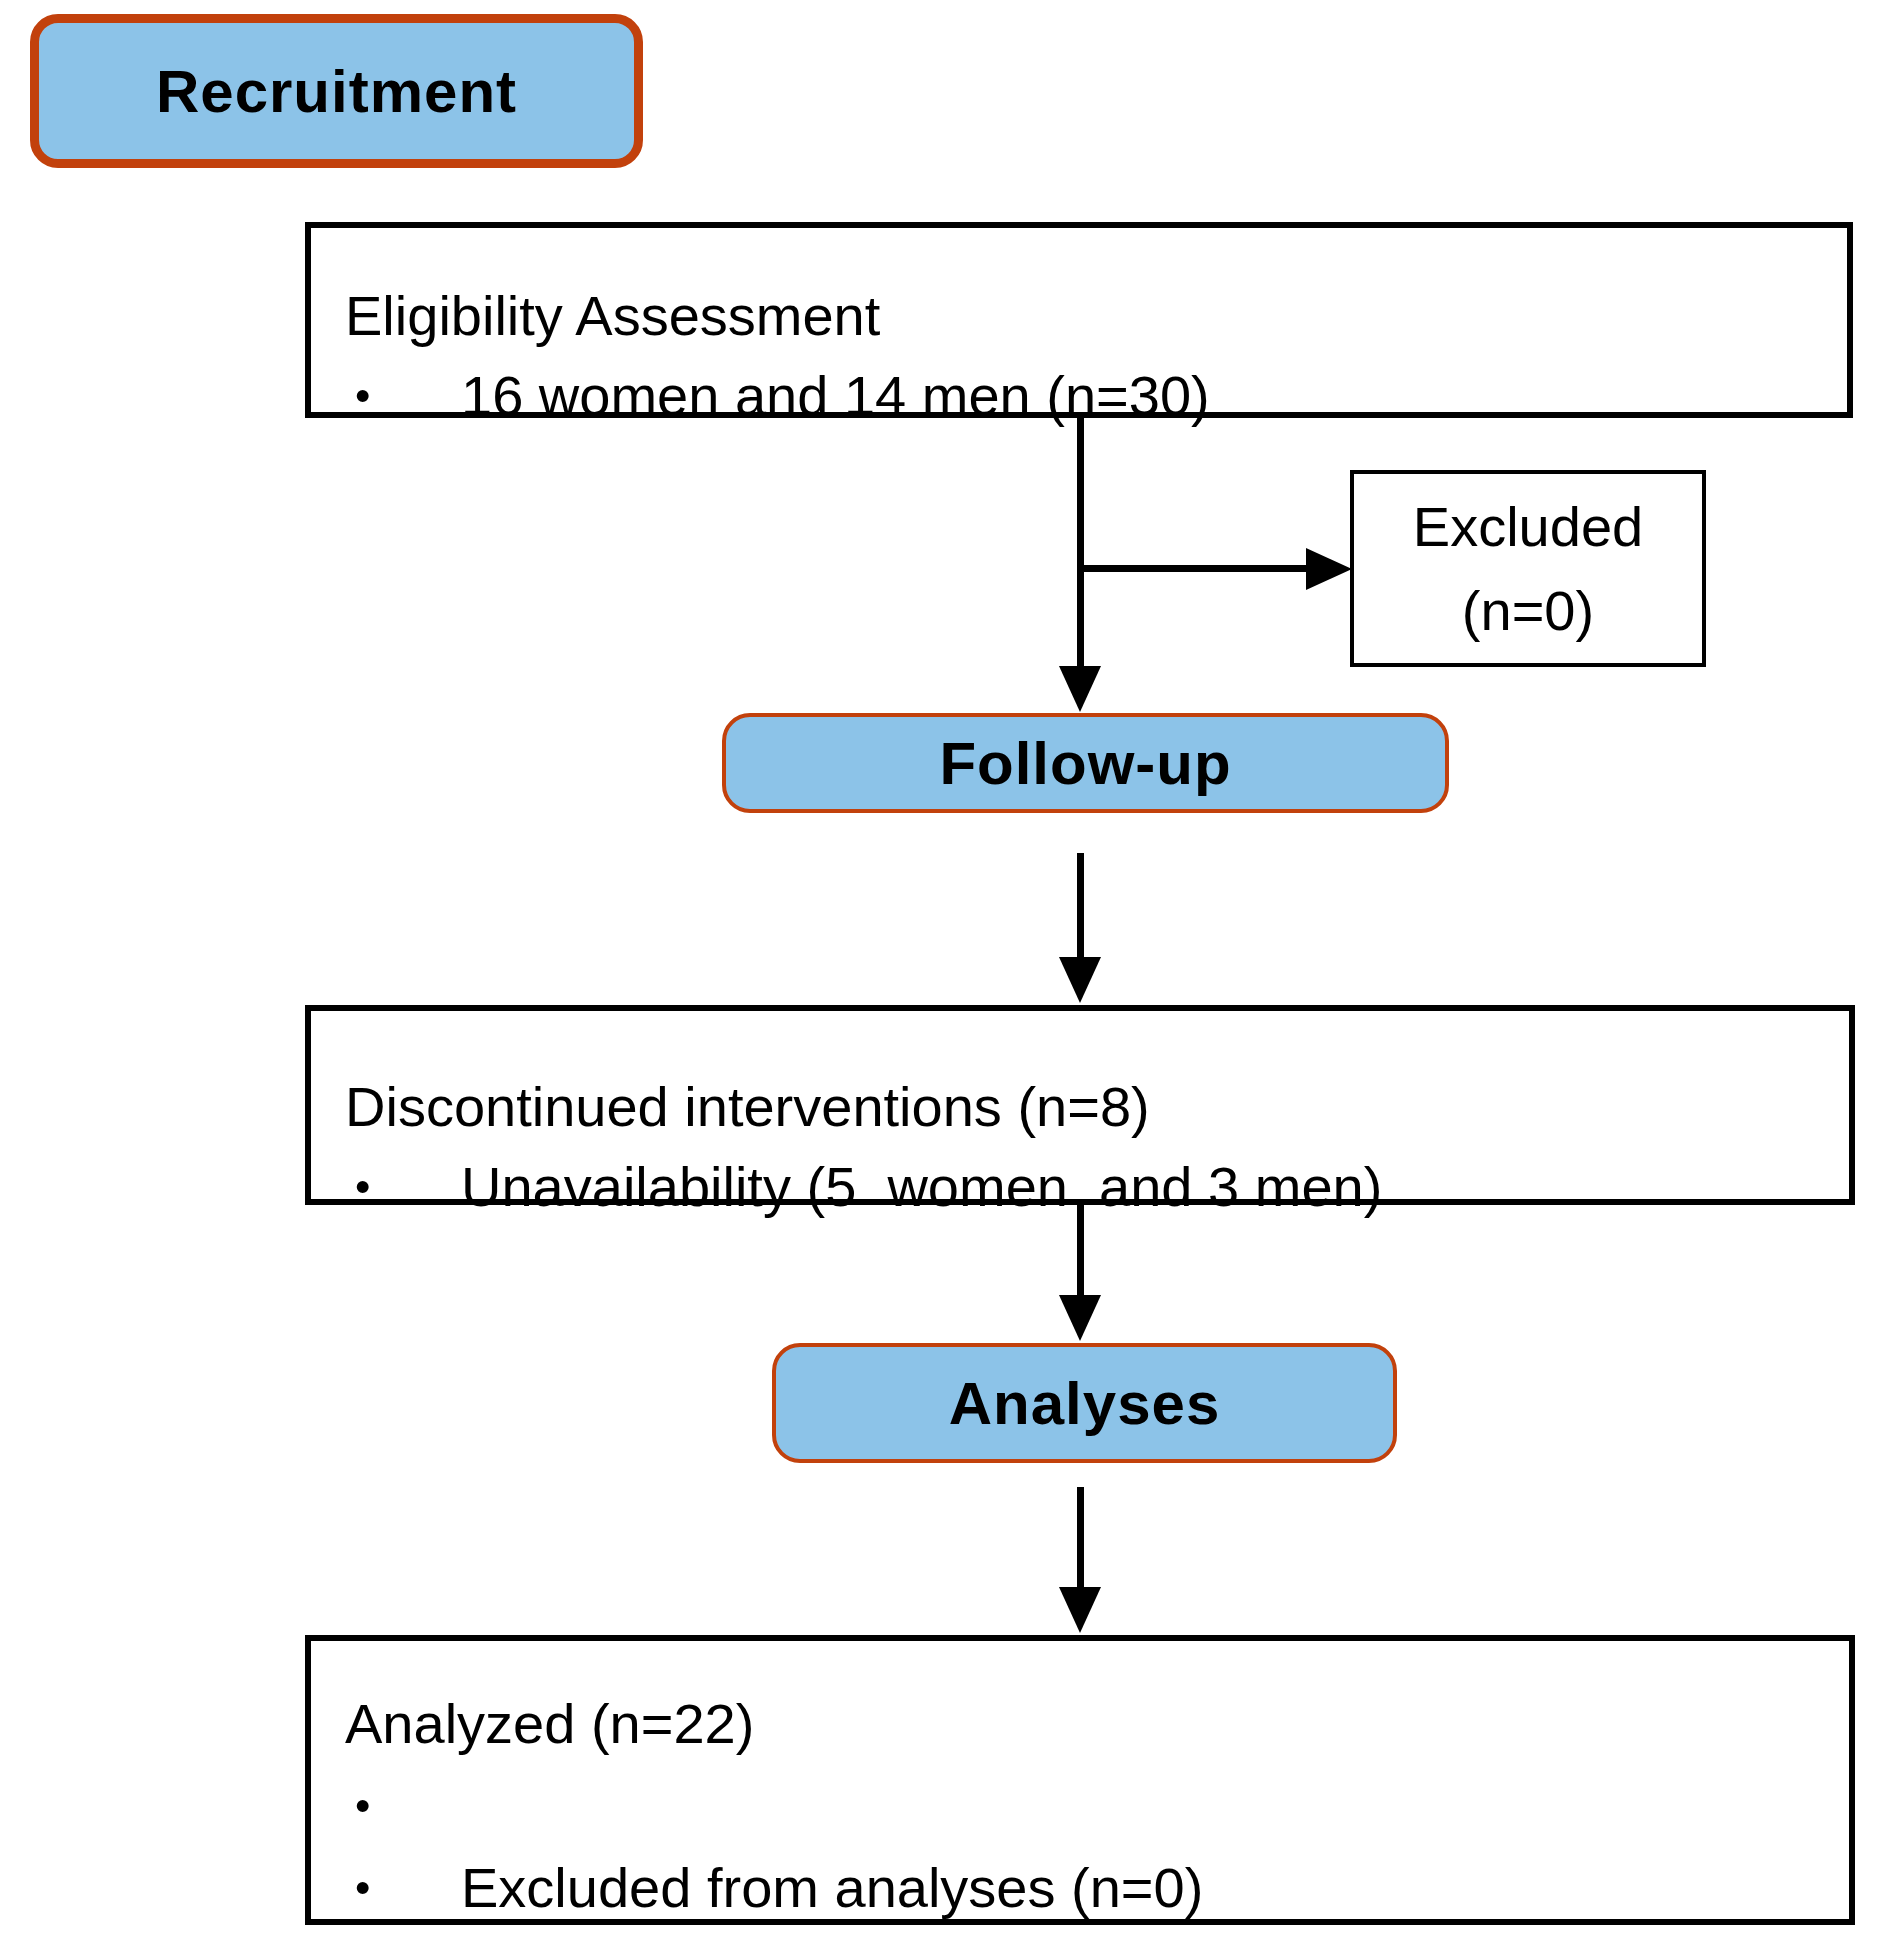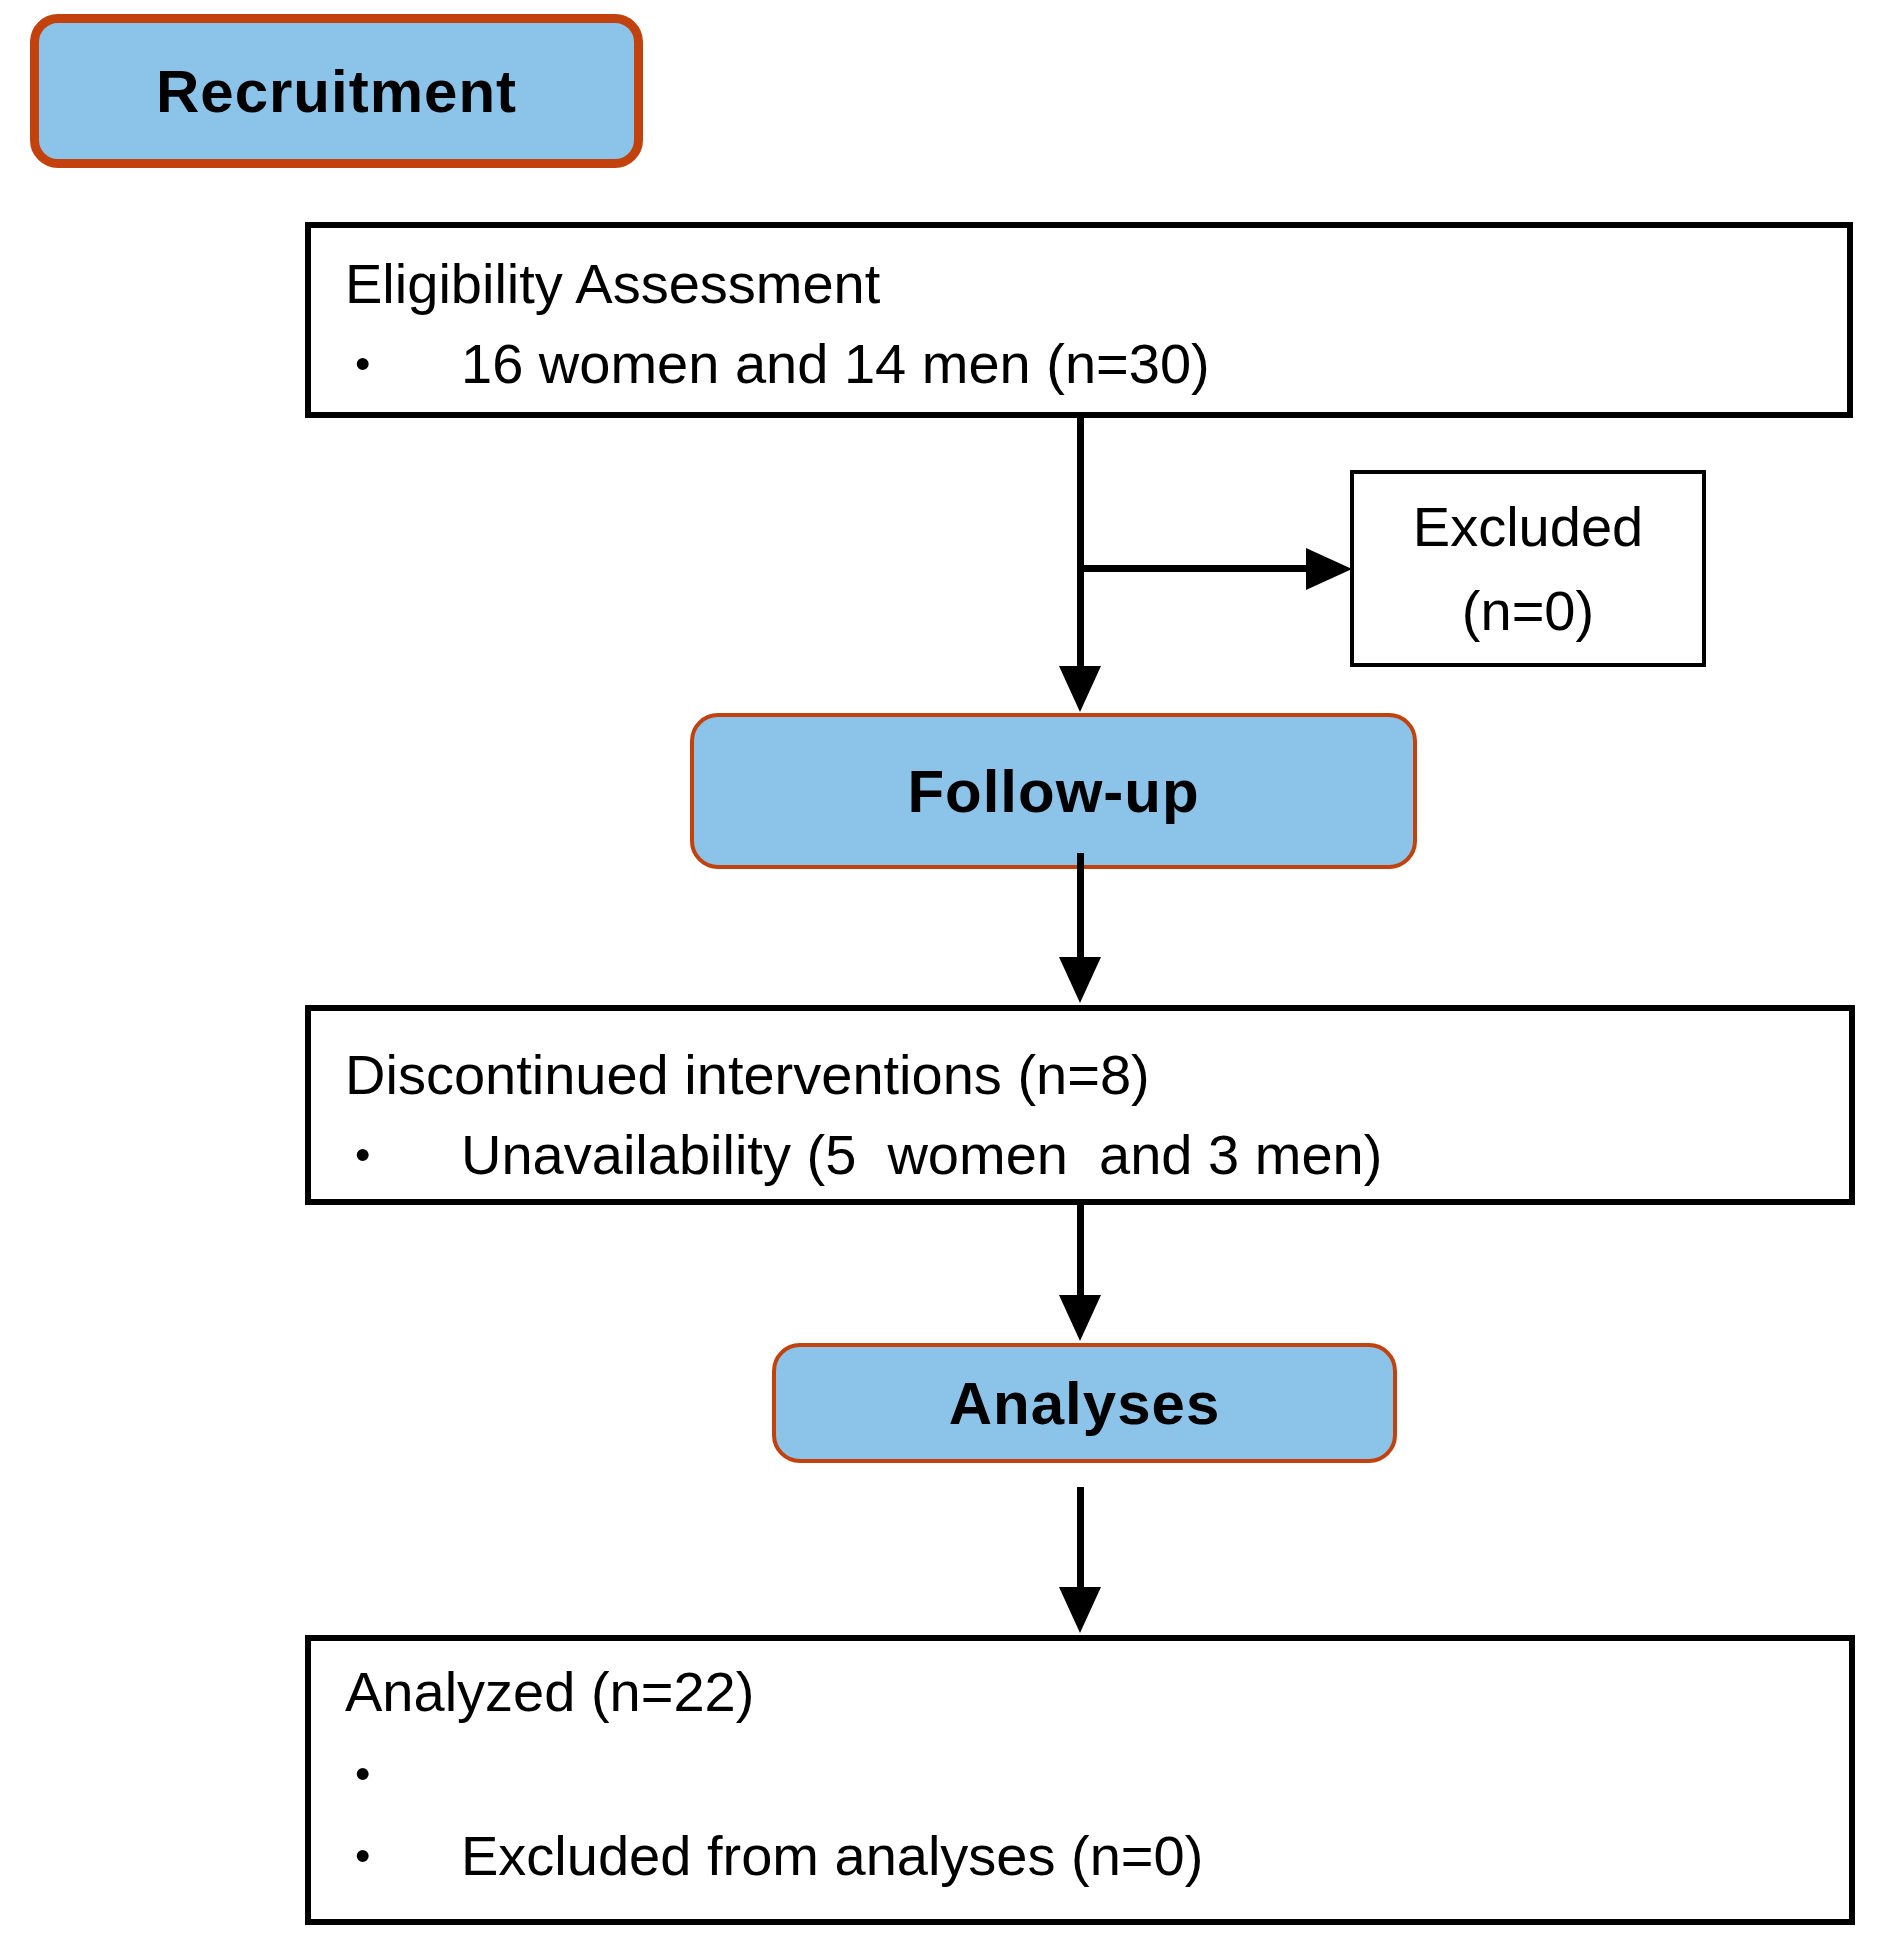--- a/index.html
+++ b/index.html
@@ -27,21 +27,21 @@
     align-items: center;
     justify-content: center;
   }
   .stage-label {
     font-size: 60px;
     font-weight: bold;
     letter-spacing: 1px;
     white-space: pre;
   }
   .stage-recruitment { left: 30px;  top: 14px;   width: 613px; height: 154px; border-width: 9px; }
-  .stage-followup    { left: 690px; top: 713px;  width: 727px; height: 156px; }
+  .stage-followup    { left: 722px; top: 713px;  width: 727px; height: 100px; }
   .stage-analyses    { left: 772px; top: 1343px; width: 625px; height: 120px; }
 
   
   .plain-box {
     position: absolute;
     box-sizing: border-box;
     background: #ffffff;
     border: 6px solid #000000;
     font-size: 56px;
     line-height: 80px;
@@ -50,21 +50,21 @@
   .box-discontinued { left: 305px; top: 1005px; width: 1550px; height: 200px; padding: 24px 20px 0 34px; }
   .box-analyzed     { left: 305px; top: 1635px; width: 1550px; height: 290px; padding: 10px 20px 0 34px; line-height: 82px; }
   .box-excluded {
     left: 1350px; top: 470px; width: 356px; height: 197px;
     border-width: 4px;
     display: flex; flex-direction: column;
     align-items: center; justify-content: center;
     text-align: center;
     line-height: 84px;
   }
-  .box-title { white-space: pre-wrap; }
+  .box-title { white-space: pre-wrap; margin-top: 32px; }
   .bullet-row { display: flex; }
   .bullet-dot {
     flex: 0 0 106px;
     padding-left: 10px;
     font-size: 44px;
   }
   .bullet-text { white-space: pre-wrap; }
 
   
   .vline {

